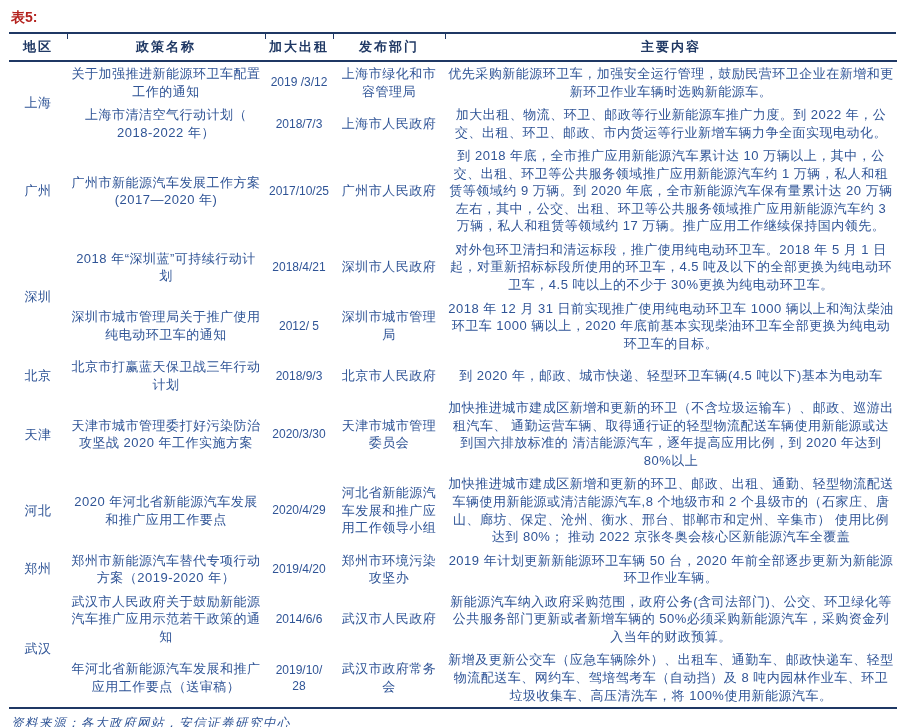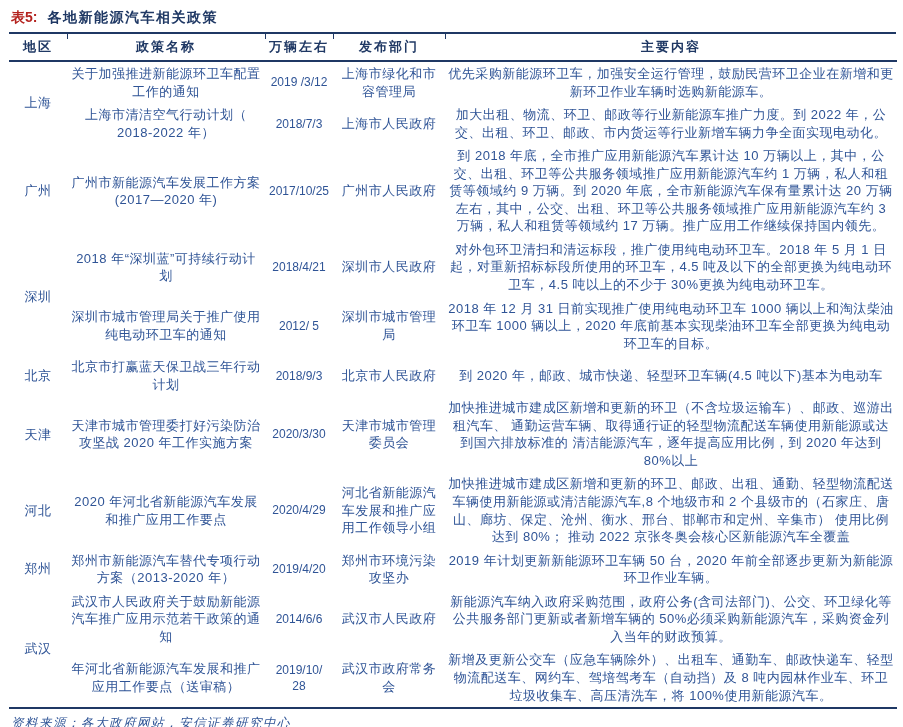--- a/index.html
+++ b/index.html
@@ -9,20 +9,21 @@
     background: #ffffff;
     font-family: "Liberation Sans", sans-serif;
     --accent-red: #b4231f; --header-navy: #1f3864; --body-blue: #2f5496; --rule: #1f3864;
   }
   .page { padding: 6px 7px 0 9px; }
 
   .title-bar {
     display: flex; align-items: baseline; gap: 10px;
     padding: 3px 2px 5px 2px;
     border-bottom: 2px solid var(--rule);
+    flex-direction: column;
   }
   .title-prefix { color: var(--accent-red); font-weight: bold; font-size: 14px; }
   .title-text  { color: var(--header-navy); font-weight: bold; font-size: 14px; letter-spacing: 1.5px; }
 
   table { width: 888px; border-collapse: collapse; table-layout: fixed; border-bottom: 2px solid var(--rule); }
   col.c-region { width: 58px; }
   col.c-policy { width: 198px; }
   col.c-date   { width: 68px; }
   col.c-dept   { width: 112px; }
   col.c-content{ width: 452px; }
@@ -49,36 +50,35 @@
     font-size: 12.5px; padding: 6px 2px 0 2px; letter-spacing: 1.5px;
   }
 </style>
 </head>
 <body style="--accent-red: #b4231f; --header-navy: #1f3864; --body-blue: #2f5496; --rule: #1f3864;">
 
 <div class="page">
 
   <div class="title-bar">
     <span class="title-prefix">表5:</span>
-    <span class="title-text">各地新能源汽车相关政策</span>
   </div>
 
   <table>
     <colgroup>
       <col class="c-region">
         <col class="c-policy">
         <col class="c-date">
         <col class="c-dept">
         <col class="c-content">
     </colgroup>
     <thead>
       <tr>
         <th>地区</th>
         <th>政策名称</th>
-        <th>万辆左右</th>
+        <th>加大出租</th>
         <th>发布部门</th>
         <th>主要内容</th>
       </tr>
     </thead>
     <tbody>
       <tr>
         <td rowspan="2">上海</td>
         <td>关于加强推进新能源环卫车配置工作的通知</td>
         <td class="date">2019 /3/12</td>
         <td>上海市绿化和市容管理局</td>
@@ -126,21 +126,21 @@
       </tr>
       <tr>
         <td>河北</td>
         <td>2020 年河北省新能源汽车发展和推广应用工作要点</td>
         <td class="date">2020/4/29</td>
         <td>河北省新能源汽车发展和推广应用工作领导小组</td>
         <td>加快推进城市建成区新增和更新的环卫、邮政、出租、通勤、轻型物流配送车辆使用新能源或清洁能源汽车,8 个地级市和 2 个县级市的（石家庄、唐山、廊坊、保定、沧州、衡水、邢台、邯郸市和定州、辛集市） 使用比例达到 80%； 推动 2022 京张冬奥会核心区新能源汽车全覆盖</td>
       </tr>
       <tr>
         <td>郑州</td>
-        <td>郑州市新能源汽车替代专项行动方案（2013-2020 年）</td>
+        <td>郑州市新能源汽车替代专项行动方案（2019-2020 年）</td>
         <td class="date">2019/4/20</td>
         <td>郑州市环境污染攻坚办</td>
         <td>2019 年计划更新新能源环卫车辆 50 台，2020 年前全部逐步更新为新能源环卫作业车辆。</td>
       </tr>
       <tr>
         <td rowspan="2">武汉</td>
         <td>武汉市人民政府关于鼓励新能源汽车推广应用示范若干政策的通知</td>
         <td class="date">2014/6/6</td>
         <td>武汉市人民政府</td>
         <td>新能源汽车纳入政府采购范围，政府公务(含司法部门)、公交、环卫绿化等公共服务部门更新或者新增车辆的 50%必须采购新能源汽车，采购资金列入当年的财政预算。</td>

